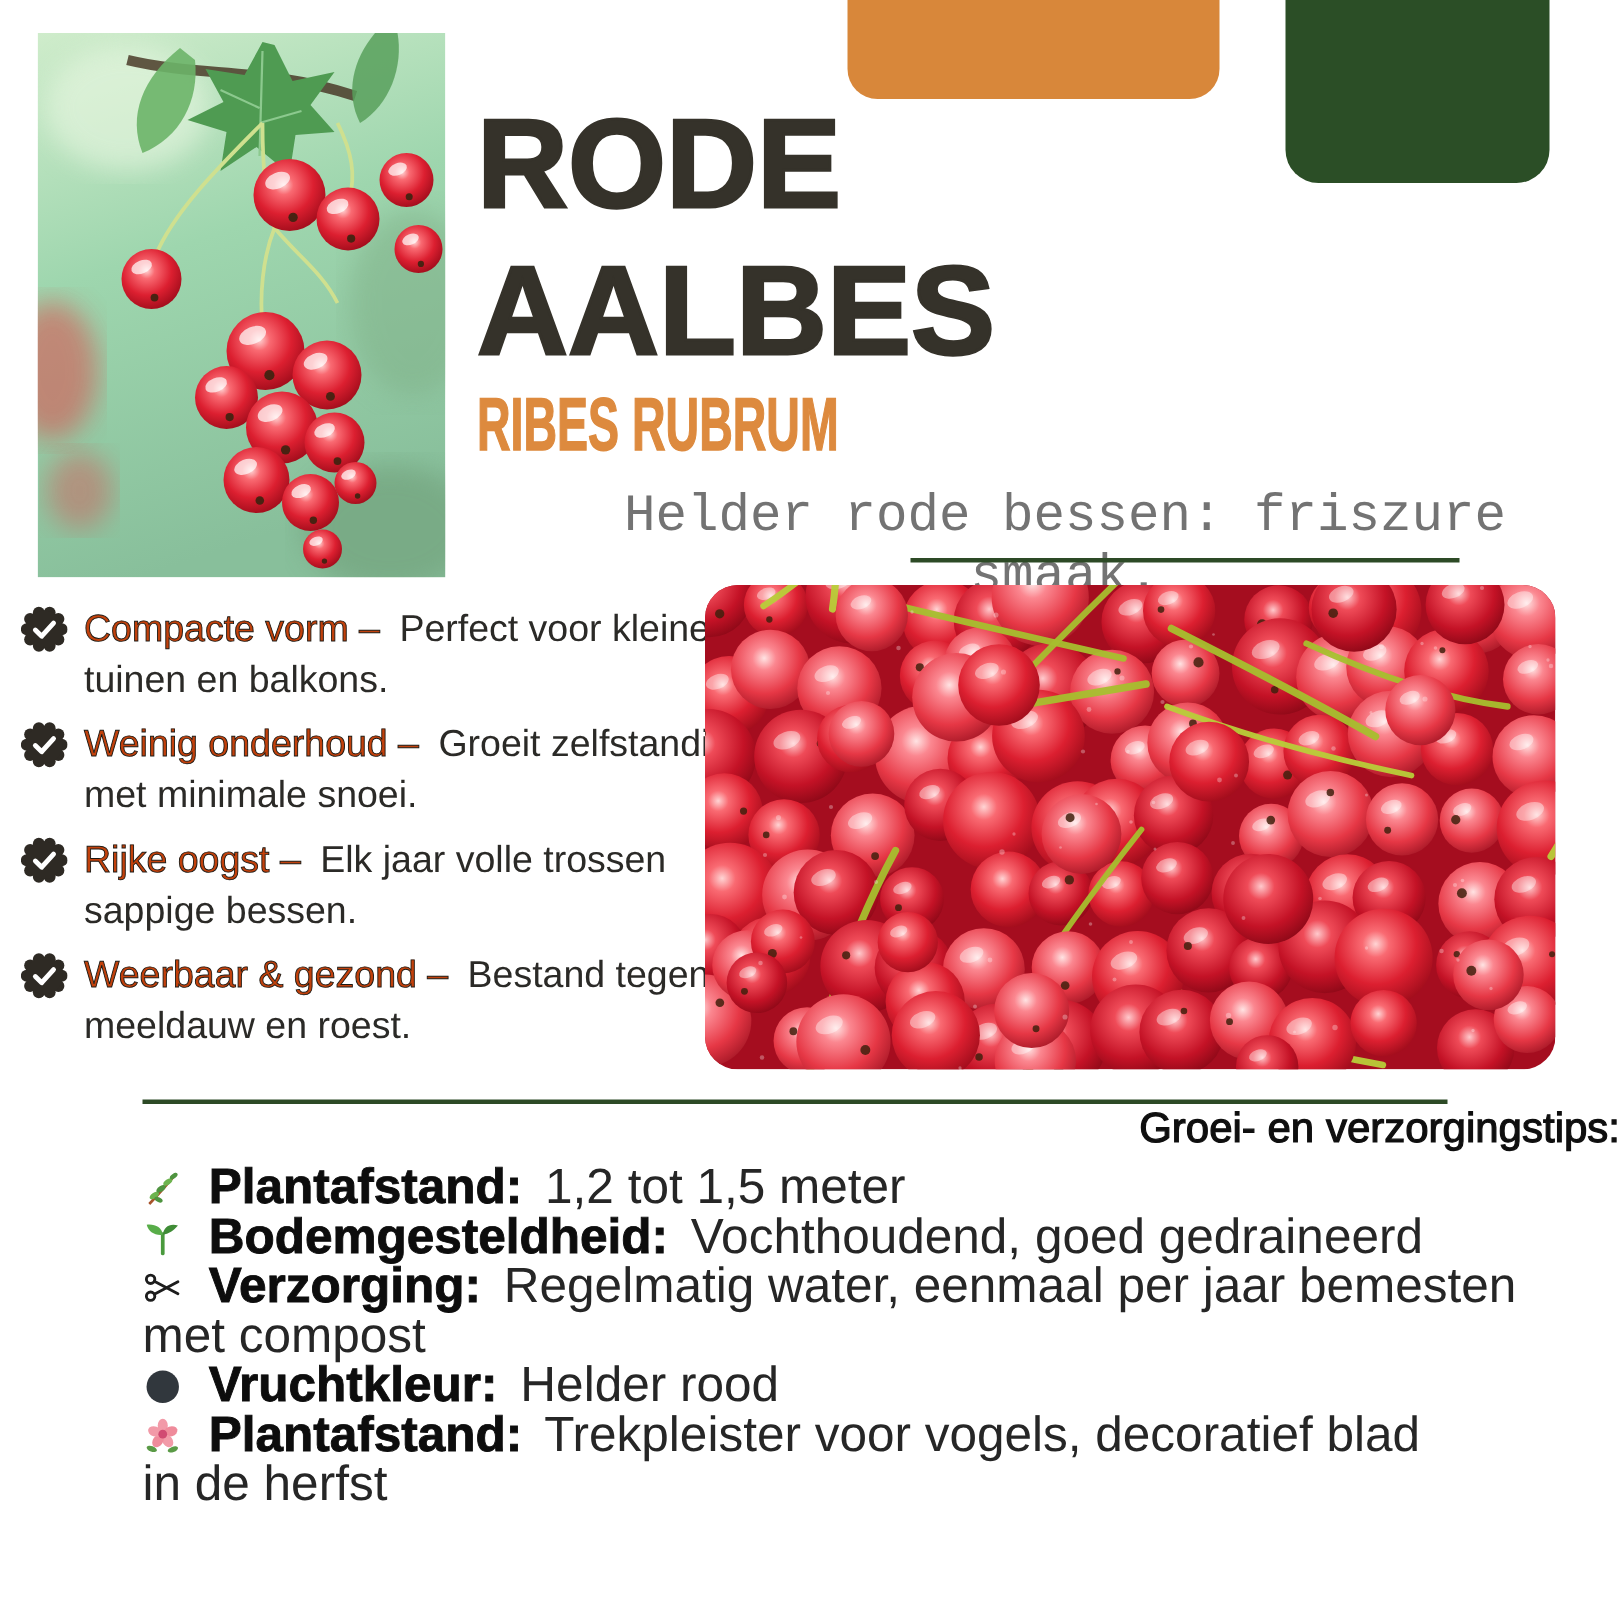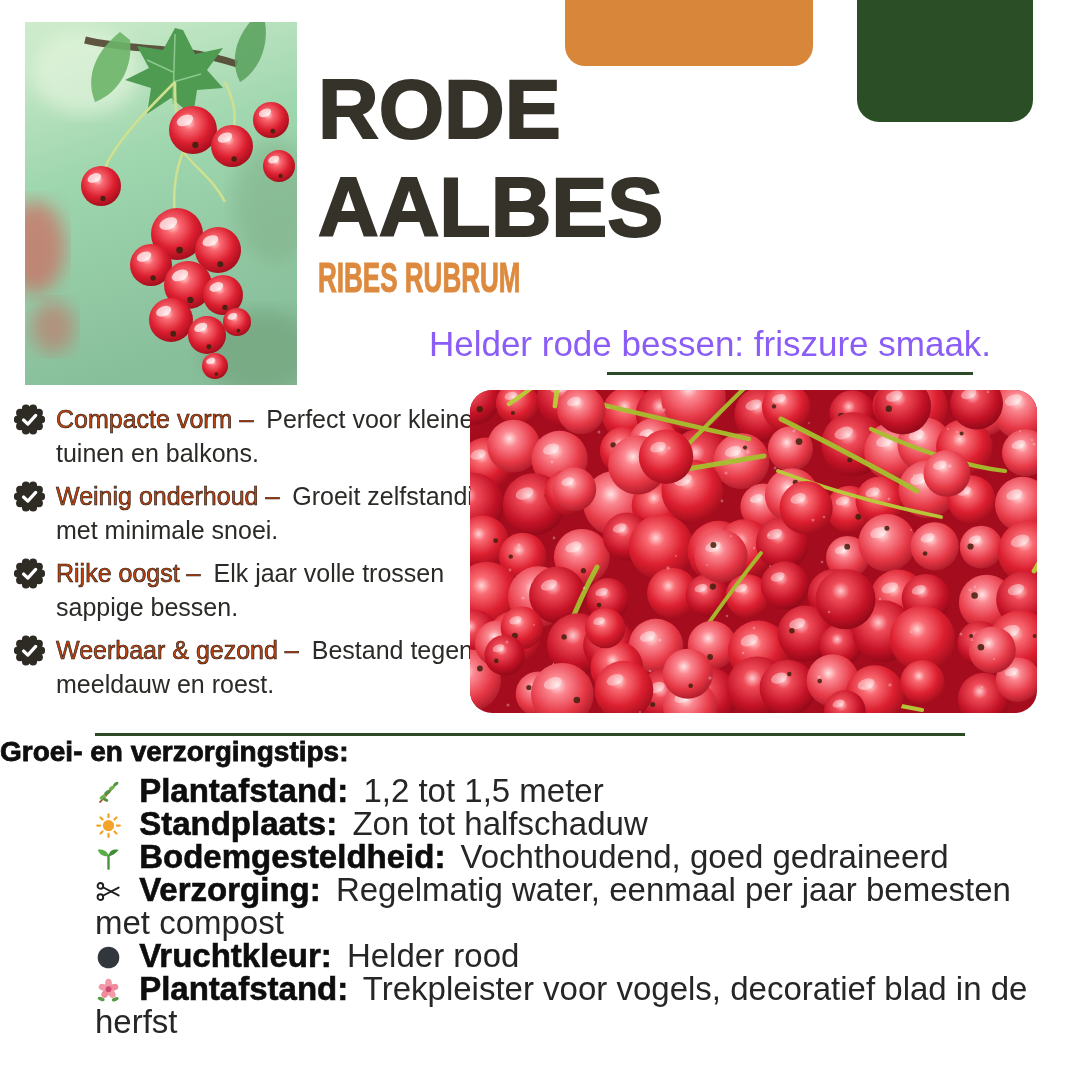--- a/index.html
+++ b/index.html
@@ -13,38 +13,38 @@
                border-radius:22px;overflow:hidden;}
 
   
   .shape{position:absolute;}
   .shape.orange{left:565px;top:-26px;width:248px;height:92px;background:#d8873a;border-radius:20px;}
   .shape.green{left:857px;top:-28px;width:176px;height:150px;background:#2b4e26;border-radius:22px;}
 
   
   .title{position:absolute;left:318px;top:60px;font-size:84px;font-weight:700;line-height:98px;
          color:#35322a;-webkit-text-stroke:2px #35322a;letter-spacing:0;}
-  .subtitle{position:absolute;left:318px;top:254px;font-size:42px;font-weight:700;color:#dd8a3e;}
+  .subtitle{position:absolute;left:318px;top:254px;font-size:50px;font-weight:700;color:#dd8a3e;}
   .subtitle .squeeze{display:inline-block;transform:scaleX(0.62);transform-origin:left top;
          -webkit-text-stroke:1px #dd8a3e;white-space:nowrap;}
   .tagline{position:absolute;left:400px;top:324px;width:620px;text-align:center;
-         font-family:Liberation Sans, sans-serif;font-size:35px;color:#8b5cf6;}
+         font-family:Liberation Mono, monospace;font-size:35px;color:#737373;}
   .tagline-underline{position:absolute;left:607px;top:372px;width:366px;height:3px;background:#2d4a26;}
 
   
   .features{position:absolute;left:14px;top:402px;width:500px;margin:0;padding:0;list-style:none;}
   .feature{position:relative;padding-left:42px;margin-bottom:9px;font-size:25px;line-height:34px;color:#2b2a27;}
   .feature .badge{position:absolute;left:0;top:2px;width:31px;height:31px;}
   .feature .badge svg{width:31px;height:31px;display:block;}
   .f-label{font-weight:400;color:#c2410c;-webkit-text-stroke:0.6px #191813;margin-right:6px;}
 
   
   .divider{position:absolute;left:95px;top:733px;width:870px;height:3px;background:#2d4a26;}
-  .tips-heading{position:absolute;left:0;top:736px;width:1080px;text-align:left;
-         font-size:28px;font-weight:700;color:#0f0f0f;-webkit-text-stroke:0.8px #0f0f0f;}
+  .tips-heading{position:absolute;left:0;top:736px;width:1080px;text-align:right;
+         font-size:28px;font-weight:400;color:#0f0f0f;-webkit-text-stroke:0.8px #0f0f0f;}
   .tips{position:absolute;left:95px;top:774px;width:960px;font-size:33px;line-height:33px;color:#262626;}
   .tip{margin:0;}
   .tip:nth-child(5){max-width:880px;}
   .tip-icon{display:inline-block;width:27px;height:27px;vertical-align:-4px;margin-right:8px;}
   .tip-icon svg{width:27px;height:27px;display:block;}
   .t-label{font-weight:700;color:#0d0d0d;-webkit-text-stroke:0.6px #0d0d0d;margin-right:6px;}
 </style>
 </head>
 <body>
 
@@ -584,37 +584,20 @@
    <ellipse cx="7" cy="16" rx="3.2" ry="1.7" transform="rotate(-35 7 16)" fill="#6db44f"></ellipse>
    <ellipse cx="11" cy="12" rx="3.2" ry="1.7" transform="rotate(-35 11 12)" fill="#4f9440"></ellipse>
    <ellipse cx="15" cy="8" rx="3" ry="1.6" transform="rotate(-35 15 8)" fill="#6db44f"></ellipse>
    <ellipse cx="18.5" cy="4.5" rx="2.6" ry="1.4" transform="rotate(-35 18.5 4.5)" fill="#4f9440"></ellipse>
    <ellipse cx="9.5" cy="18.5" rx="2.6" ry="1.4" transform="rotate(25 9.5 18.5)" fill="#4f9440"></ellipse>
           </svg></span>
       <span class="t-label">Plantafstand:</span>
       <span class="t-text">1,2 tot 1,5 meter</span>
     </div>
 
-    <div class="tip">
-      <span class="tip-icon"><svg viewBox="0 0 24 24">
-            <circle cx="12" cy="12" r="5" fill="#f3a32a"></circle>
-   <g stroke="#f3a32a" stroke-width="2" stroke-linecap="round">
-   <line x1="12" y1="2" x2="12" y2="4.6"></line>
-              <line x1="12" y1="19.4" x2="12" y2="22"></line>
-   <line x1="2" y1="12" x2="4.6" y2="12"></line>
-              <line x1="19.4" y1="12" x2="22" y2="12"></line>
-   <line x1="4.9" y1="4.9" x2="6.7" y2="6.7"></line>
-              <line x1="17.3" y1="17.3" x2="19.1" y2="19.1"></line>
-   <line x1="4.9" y1="19.1" x2="6.7" y2="17.3"></line>
-              <line x1="17.3" y1="6.7" x2="19.1" y2="4.9"></line>
-            </g>
-          </svg></span>
-      <span class="t-label">Standplaats:</span>
-      <span class="t-text">Zon tot halfschaduw</span>
-    </div>
 
     <div class="tip">
       <span class="tip-icon"><svg viewBox="0 0 24 24">
    <path d="M12 21 C12 16 12 13 12 9.5" stroke="#4a9a3d" stroke-width="2.2" fill="none" stroke-linecap="round"></path>
    <path d="M12 10 C7 10.5 3.5 8 2.5 4 C7.5 3.5 11.5 5.5 12 10 Z" fill="#58ad49"></path>
    <path d="M12 10 C15.5 9.5 18.5 7.5 21 4.5 C16 3 12.5 5.5 12 10 Z" fill="#3f8c36"></path>
           </svg></span>
       <span class="t-label">Bodemgesteldheid:</span>
       <span class="t-text">Vochthoudend, goed gedraineerd</span>
     </div>

